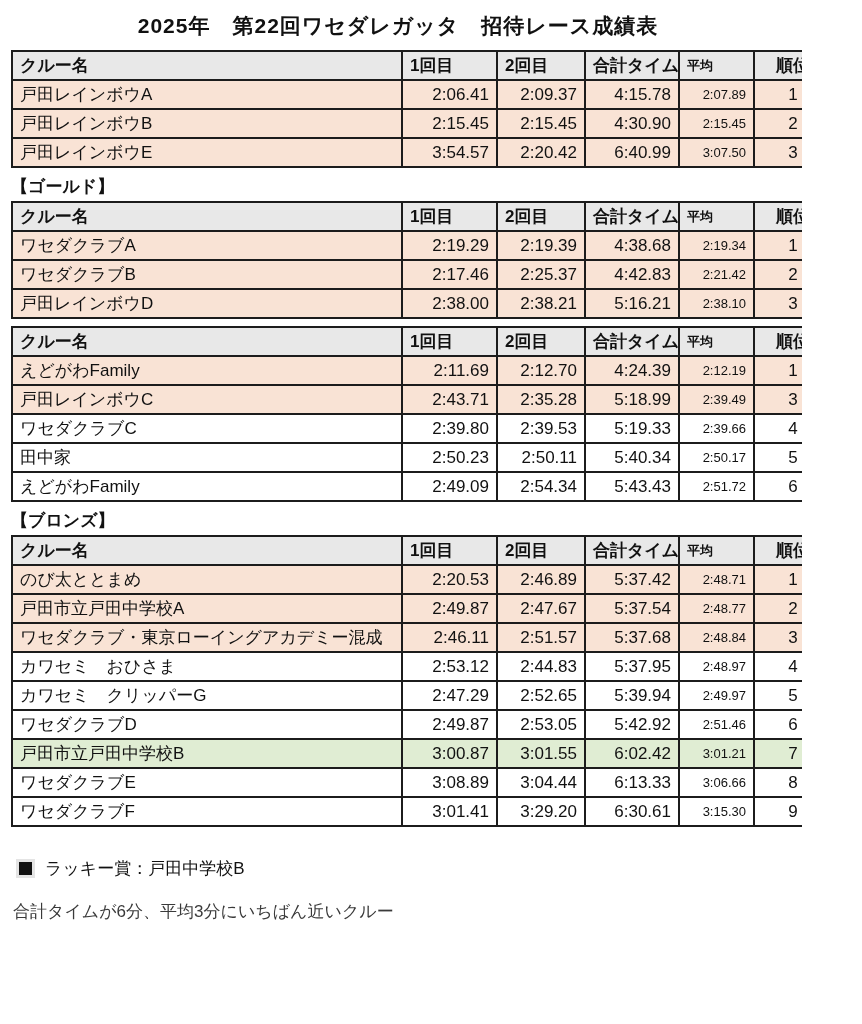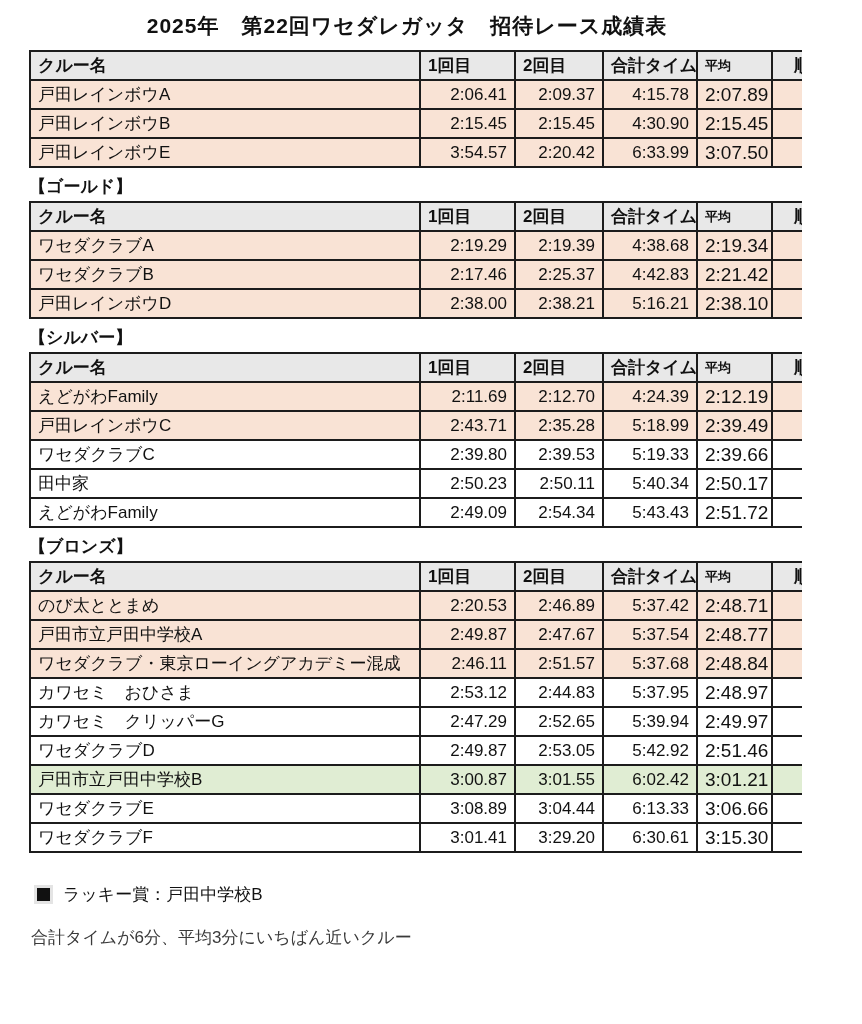--- a/index.html
+++ b/index.html
@@ -6,21 +6,21 @@
     margin: 0;
     padding: 0;
     background: #ffffff;
     font-family: "Liberation Sans", "DejaVu Sans", sans-serif;
     color: #111;
   }
   .page {
     width: 802px;
     height: 1024px;
     box-sizing: border-box;
-    padding: 8px 17px 0 29px;
+    padding: 8px 17px 0 11px;
     background: #ffffff;
     overflow: hidden;
   }
   .title {
     font-size: 21px;
     font-weight: bold;
     text-align: center;
     margin: 4px 0 10px 0;
     letter-spacing: 1px;
   }
@@ -70,21 +70,21 @@
     background: #E8E8E8;
     font-size: 17px;
     font-weight: bold;
     text-align: left;
   }
   th.col-avg { font-size: 13px; vertical-align: middle; }
   th.col-rank { text-align: center; }
 
   td { font-size: 17px; background: #ffffff; }
   td.cell-num { text-align: right; }
-  td.cell-avg { text-align: right; font-size: 19px; }
+  td.cell-avg { text-align: right; font-size: 13px; }
   td.cell-rank { text-align: center; }
 
   tr.bg-peach td { background: #F9E3D5; }
   tr.bg-white td { background: #ffffff; border-radius: 13px; }
   tr.bg-green td { background: #E0EDD3; }
 
   .footer { margin-top: 30px; }
   .lucky-line {
     display: flex;
     align-items: center;
@@ -149,21 +149,21 @@
     <td class="cell-num">2:15.45</td>
     <td class="cell-num">4:30.90</td>
     <td class="cell-avg">2:15.45</td>
     <td class="cell-rank">2</td>
   </tr>
 
   <tr class="bg-peach">
     <td class="cell-crew">戸田レインボウE</td>
     <td class="cell-num">3:54.57</td>
     <td class="cell-num">2:20.42</td>
-    <td class="cell-num">6:33.99</td>
+    <td class="cell-num">6:40.99</td>
     <td class="cell-avg">3:07.50</td>
     <td class="cell-rank">3</td>
   </tr>
 </tbody>
     </table>
   </section>
 
   <section class="section">
     <div class="section-head">
       <span class="section-label">【ゴールド】</span>
@@ -213,22 +213,92 @@
     <td class="cell-num">2:38.21</td>
     <td class="cell-num">5:16.21</td>
     <td class="cell-avg">2:38.10</td>
     <td class="cell-rank">3</td>
   </tr>
 </tbody>
     </table>
   </section>
 
   <section class="section">
+    <table class="results-table">
+      <colgroup>
+        <col class="c-crew">
+            <col class="c-r1">
+            <col class="c-r2">
+            <col class="c-total">
+            <col class="c-avg">
+            <col class="c-rank">
+      </colgroup>
+      <thead>
+        <tr>
+          <th class="col-crew">クルー名</th>
+          <th class="col-r1">1回目</th>
+          <th class="col-r2">2回目</th>
+          <th class="col-total">合計タイム</th>
+          <th class="col-avg">平均</th>
+          <th class="col-rank">順位</th>
+        </tr>
+      </thead>
+      <tbody>
+  <tr class="bg-peach">
+    <td class="cell-crew">えどがわFamily</td>
+    <td class="cell-num">2:11.69</td>
+    <td class="cell-num">2:12.70</td>
+    <td class="cell-num">4:24.39</td>
+    <td class="cell-avg">2:12.19</td>
+    <td class="cell-rank">1</td>
+  </tr>
+
+
+  <tr class="bg-peach">
+    <td class="cell-crew">戸田レインボウC</td>
+    <td class="cell-num">2:43.71</td>
+    <td class="cell-num">2:35.28</td>
+    <td class="cell-num">5:18.99</td>
+    <td class="cell-avg">2:39.49</td>
+    <td class="cell-rank">3</td>
+  </tr>
+
+  <tr class="bg-white">
+    <td class="cell-crew">ワセダクラブC</td>
+    <td class="cell-num">2:39.80</td>
+    <td class="cell-num">2:39.53</td>
+    <td class="cell-num">5:19.33</td>
+    <td class="cell-avg">2:39.66</td>
+    <td class="cell-rank">4</td>
+  </tr>
+
+  <tr class="bg-white">
+    <td class="cell-crew">田中家</td>
+    <td class="cell-num">2:50.23</td>
+    <td class="cell-num">2:50.11</td>
+    <td class="cell-num">5:40.34</td>
+    <td class="cell-avg">2:50.17</td>
+    <td class="cell-rank">5</td>
+  </tr>
+
+  <tr class="bg-white">
+    <td class="cell-crew">えどがわFamily</td>
+    <td class="cell-num">2:49.09</td>
+    <td class="cell-num">2:54.34</td>
+    <td class="cell-num">5:43.43</td>
+    <td class="cell-avg">2:51.72</td>
+    <td class="cell-rank">6</td>
+  </tr>
+</tbody>
+    </table>
+  </section>
+
+  <section class="section">
     <div class="section-head">
-      <span class="section-label">【シルバー】</span>
+      <span class="section-label">【ブロンズ】</span>
 
     </div>
     <table class="results-table">
       <colgroup>
         <col class="c-crew">
             <col class="c-r1">
             <col class="c-r2">
             <col class="c-total">
             <col class="c-avg">
             <col class="c-rank">
@@ -238,94 +308,20 @@
           <th class="col-crew">クルー名</th>
           <th class="col-r1">1回目</th>
           <th class="col-r2">2回目</th>
           <th class="col-total">合計タイム</th>
           <th class="col-avg">平均</th>
           <th class="col-rank">順位</th>
         </tr>
       </thead>
       <tbody>
   <tr class="bg-peach">
-    <td class="cell-crew">えどがわFamily</td>
-    <td class="cell-num">2:11.69</td>
-    <td class="cell-num">2:12.70</td>
-    <td class="cell-num">4:24.39</td>
-    <td class="cell-avg">2:12.19</td>
-    <td class="cell-rank">1</td>
-  </tr>
-
-
-  <tr class="bg-peach">
-    <td class="cell-crew">戸田レインボウC</td>
-    <td class="cell-num">2:43.71</td>
-    <td class="cell-num">2:35.28</td>
-    <td class="cell-num">5:18.99</td>
-    <td class="cell-avg">2:39.49</td>
-    <td class="cell-rank">3</td>
-  </tr>
-
-  <tr class="bg-white">
-    <td class="cell-crew">ワセダクラブC</td>
-    <td class="cell-num">2:39.80</td>
-    <td class="cell-num">2:39.53</td>
-    <td class="cell-num">5:19.33</td>
-    <td class="cell-avg">2:39.66</td>
-    <td class="cell-rank">4</td>
-  </tr>
-
-  <tr class="bg-white">
-    <td class="cell-crew">田中家</td>
-    <td class="cell-num">2:50.23</td>
-    <td class="cell-num">2:50.11</td>
-    <td class="cell-num">5:40.34</td>
-    <td class="cell-avg">2:50.17</td>
-    <td class="cell-rank">5</td>
-  </tr>
-
-  <tr class="bg-white">
-    <td class="cell-crew">えどがわFamily</td>
-    <td class="cell-num">2:49.09</td>
-    <td class="cell-num">2:54.34</td>
-    <td class="cell-num">5:43.43</td>
-    <td class="cell-avg">2:51.72</td>
-    <td class="cell-rank">6</td>
-  </tr>
-</tbody>
-    </table>
-  </section>
-
-  <section class="section">
-    <div class="section-head">
-      <span class="section-label">【ブロンズ】</span>
-
-    </div>
-    <table class="results-table">
-      <colgroup>
-        <col class="c-crew">
-            <col class="c-r1">
-            <col class="c-r2">
-            <col class="c-total">
-            <col class="c-avg">
-            <col class="c-rank">
-      </colgroup>
-      <thead>
-        <tr>
-          <th class="col-crew">クルー名</th>
-          <th class="col-r1">1回目</th>
-          <th class="col-r2">2回目</th>
-          <th class="col-total">合計タイム</th>
-          <th class="col-avg">平均</th>
-          <th class="col-rank">順位</th>
-        </tr>
-      </thead>
-      <tbody>
-  <tr class="bg-peach">
     <td class="cell-crew">のび太ととまめ</td>
     <td class="cell-num">2:20.53</td>
     <td class="cell-num">2:46.89</td>
     <td class="cell-num">5:37.42</td>
     <td class="cell-avg">2:48.71</td>
     <td class="cell-rank">1</td>
   </tr>
 
   <tr class="bg-peach">
     <td class="cell-crew">戸田市立戸田中学校A</td>

